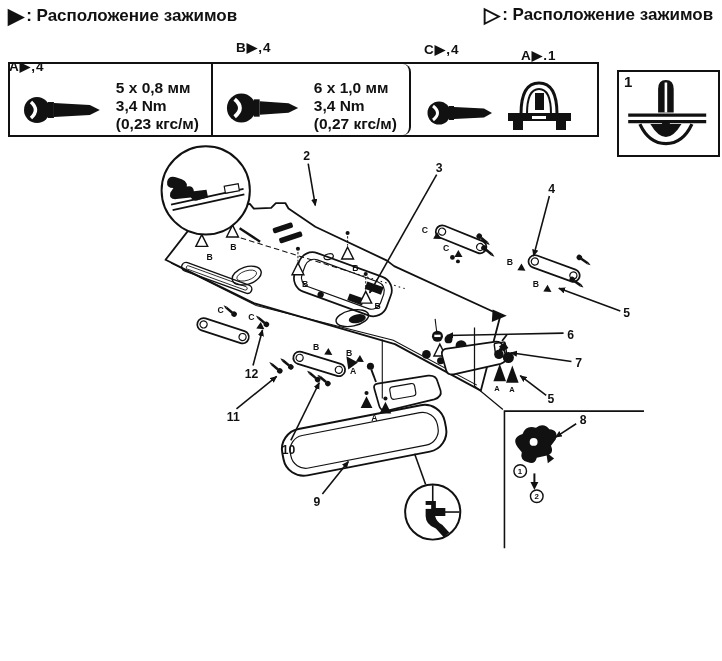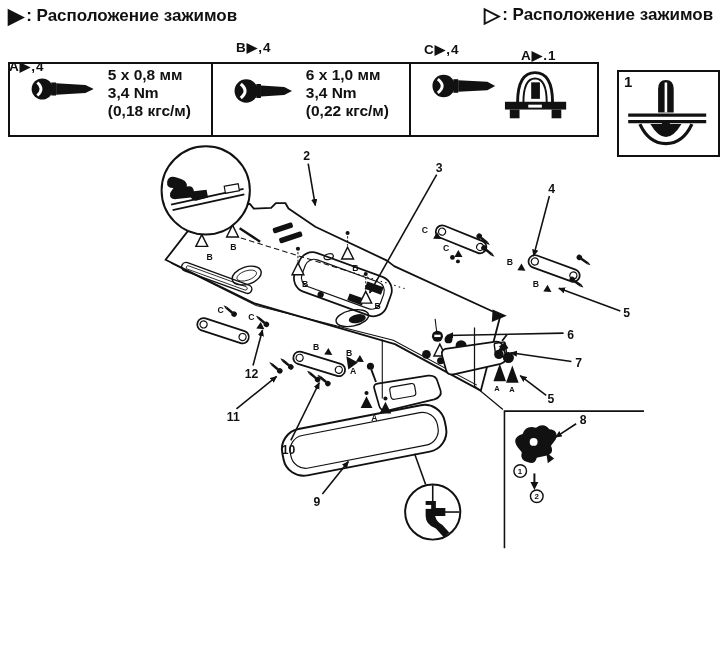--- a/index.html
+++ b/index.html
@@ -4,23 +4,23 @@
 <style>
   html,body{margin:0;padding:0;background:#fff;}
   #page{position:relative;width:722px;height:661px;background:#fff;overflow:hidden;
         font-family:"Liberation Sans",sans-serif;color:#111;}
   .abs{position:absolute;}
   .legend{display:flex;align-items:center;font-weight:bold;font-size:17px;white-space:pre;}
   .legend .tri{font-size:21px;line-height:20px;margin-right:2px;}
   .speclab{position:absolute;font-weight:bold;font-size:13.5px;letter-spacing:1px;}
   #specstrip{position:absolute;left:8px;top:62px;width:587px;height:71px;
              border:2px solid #111;display:flex;}
-  .cell{display:flex;align-items:flex-start;box-sizing:border-box;padding:2px 20px;}
+  .cell{display:flex;align-items:flex-end;box-sizing:border-box;padding:2px 12px;}
   .c1{width:203px;border-right:2px solid #111;}
-  .c2{width:198px;border-right:2px solid #111;}
+  .c2{width:198px;border-right:2px solid #111;border-radius:8px;}
   .c3{width:178px;justify-content:space-around;}
   .spectxt{font-weight:bold;font-size:15.5px;line-height:18px;margin-left:6px;white-space:nowrap;}
   #clipbox{position:absolute;left:617px;top:70px;width:99px;height:83px;border:2px solid #111;}
   #clipbox .num{position:absolute;left:5px;top:1px;font-weight:bold;font-size:15px;}
   svg text{font-family:"Liberation Sans",sans-serif;font-weight:bold;fill:#111;}
   .ln{stroke:#111;fill:none;}
   .fl{fill:#111;stroke:none;}
   .wh{fill:#fff;}
   .ptr{stroke:#111;stroke-width:2;fill:none;marker-end:url(#ah);}
   .callout{font-size:15.5px;}
@@ -48,34 +48,34 @@
     <div class="cell c1">
       <svg width="88" height="46" viewBox="0 0 88 46">
         <circle cx="15" cy="23" r="13" class="fl"></circle>
         <path d="M9,15 Q18,23 9,31" stroke="#fff" stroke-width="3.5" fill="none"></path>
         <rect x="26" y="15" width="6" height="16" class="fl"></rect>
         <path d="M32,16 L68,18 L78,23 L68,28 L32,30 Z" class="fl"></path>
       </svg>
       <div class="spectxt">
         <div>5 x 0,8 мм</div>
         <div>3,4 Nm</div>
-        <div>(0,18 кгс/м)</div>
+        <div>(0,23 кгс/м)</div>
       </div>
     </div>
     <div class="cell c2">
       <svg width="86" height="50" viewBox="0 0 86 50">
         <circle cx="17" cy="25" r="15" class="fl"></circle>
         <path d="M10,16 Q21,25 10,34" stroke="#fff" stroke-width="4" fill="none"></path>
         <rect x="30" y="16" width="6" height="18" class="fl"></rect>
         <path d="M36,18 L66,20 L76,25 L66,30 L36,32 Z" class="fl"></path>
       </svg>
       <div class="spectxt">
         <div>6 x 1,0 мм</div>
         <div>3,4 Nm</div>
-        <div>(0,22 кгс/м)</div>
+        <div>(0,27 кгс/м)</div>
       </div>
     </div>
     <div class="cell c3">
       <svg width="74" height="40" viewBox="0 0 74 40">
         <circle cx="13" cy="20" r="11.5" class="fl"></circle>
         <path d="M7,13 Q16,20 7,27" stroke="#fff" stroke-width="3" fill="none"></path>
         <rect x="23" y="13" width="5" height="14" class="fl"></rect>
         <path d="M28,14 L58,15.5 L66,20 L58,24.5 L28,26 Z" class="fl"></path>
       </svg>
       <svg width="68" height="56" viewBox="0 0 68 56">

